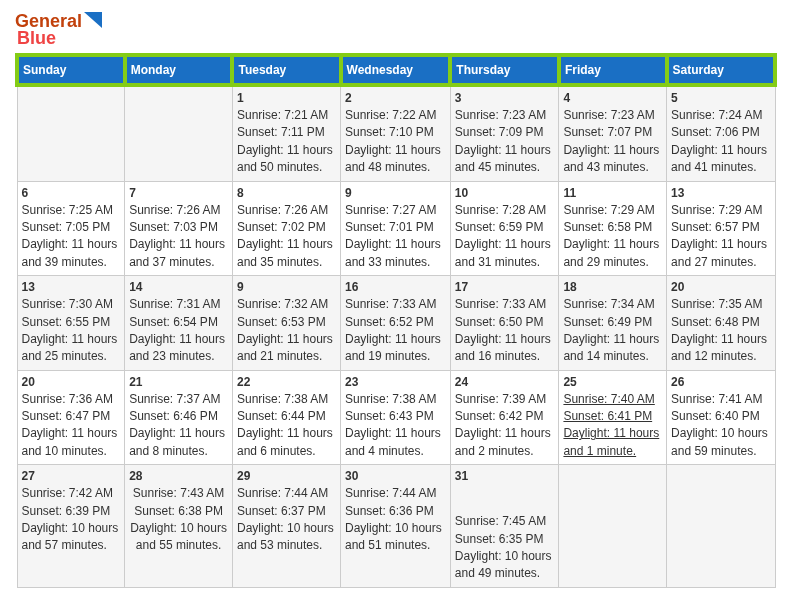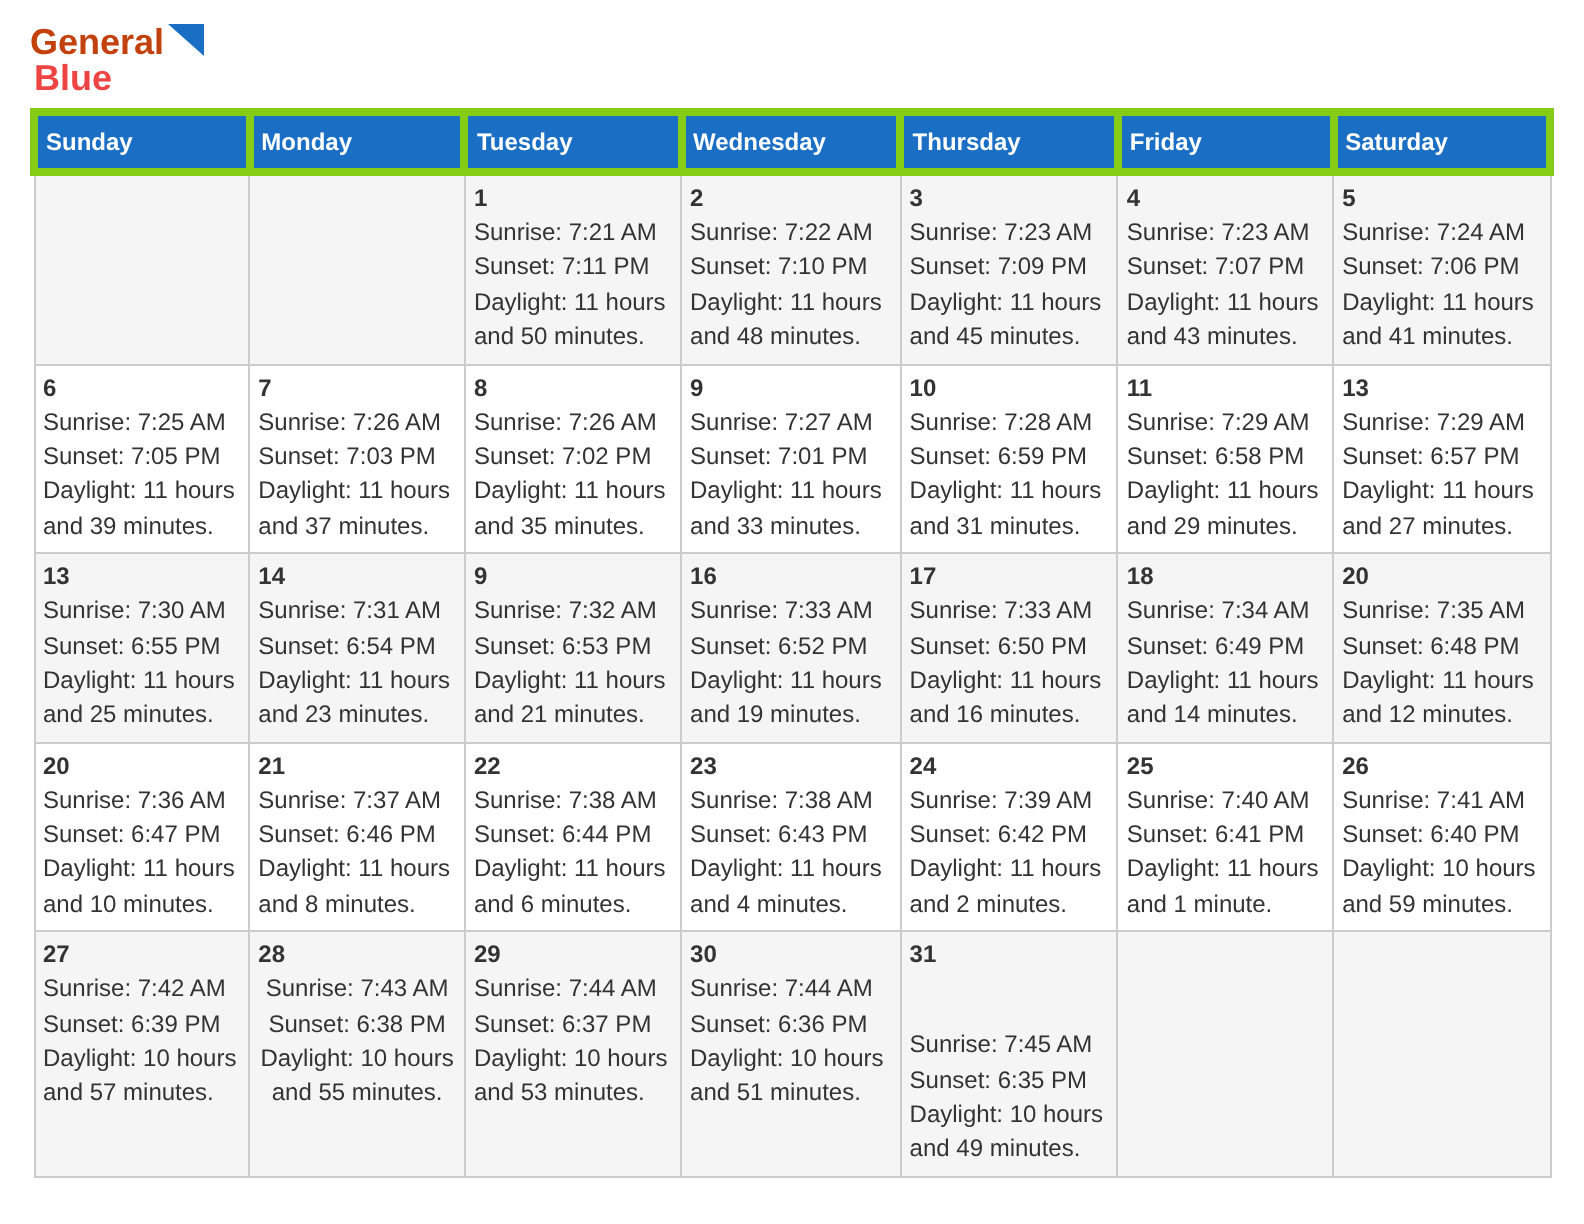--- a/index.html
+++ b/index.html
@@ -270,21 +270,21 @@
 Daylight: 11 hours and 4 minutes.</div>
         </td>
         <td>
           <span class="day-number">24</span>
           <div class="cell-text" style="white-space: pre-line;">Sunrise: 7:39 AM
 Sunset: 6:42 PM
 Daylight: 11 hours and 2 minutes.</div>
         </td>
         <td>
           <span class="day-number">25</span>
-          <div class="cell-text" style="white-space: pre-line;">Sunrise: 7:40 AM
+          <div class="cell-text" style="white-space: pre-line; text-decoration: underline;">Sunrise: 7:40 AM
 Sunset: 6:41 PM
 Daylight: 11 hours and 1 minute.</div>
         </td>
         <td>
           <span class="day-number">26</span>
           <div class="cell-text" style="white-space: pre-line;">Sunrise: 7:41 AM
 Sunset: 6:40 PM
 Daylight: 10 hours and 59 minutes.</div>
         </td>
       </tr>

